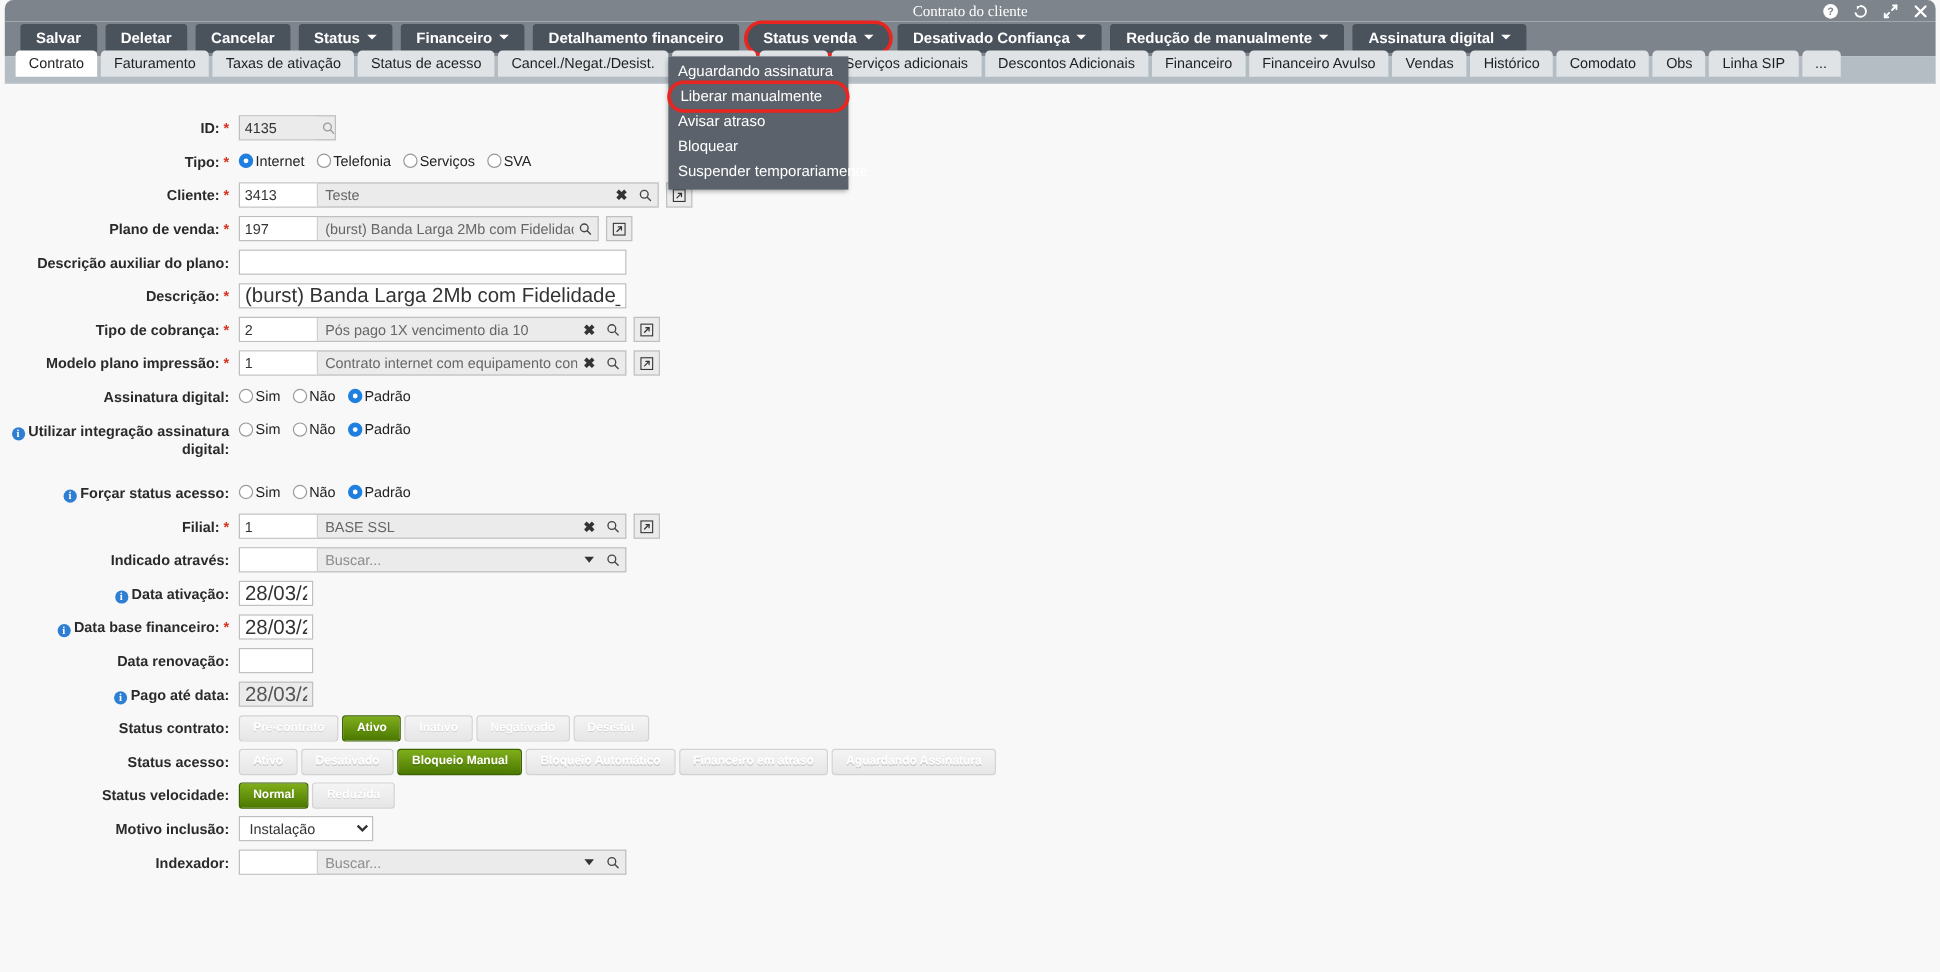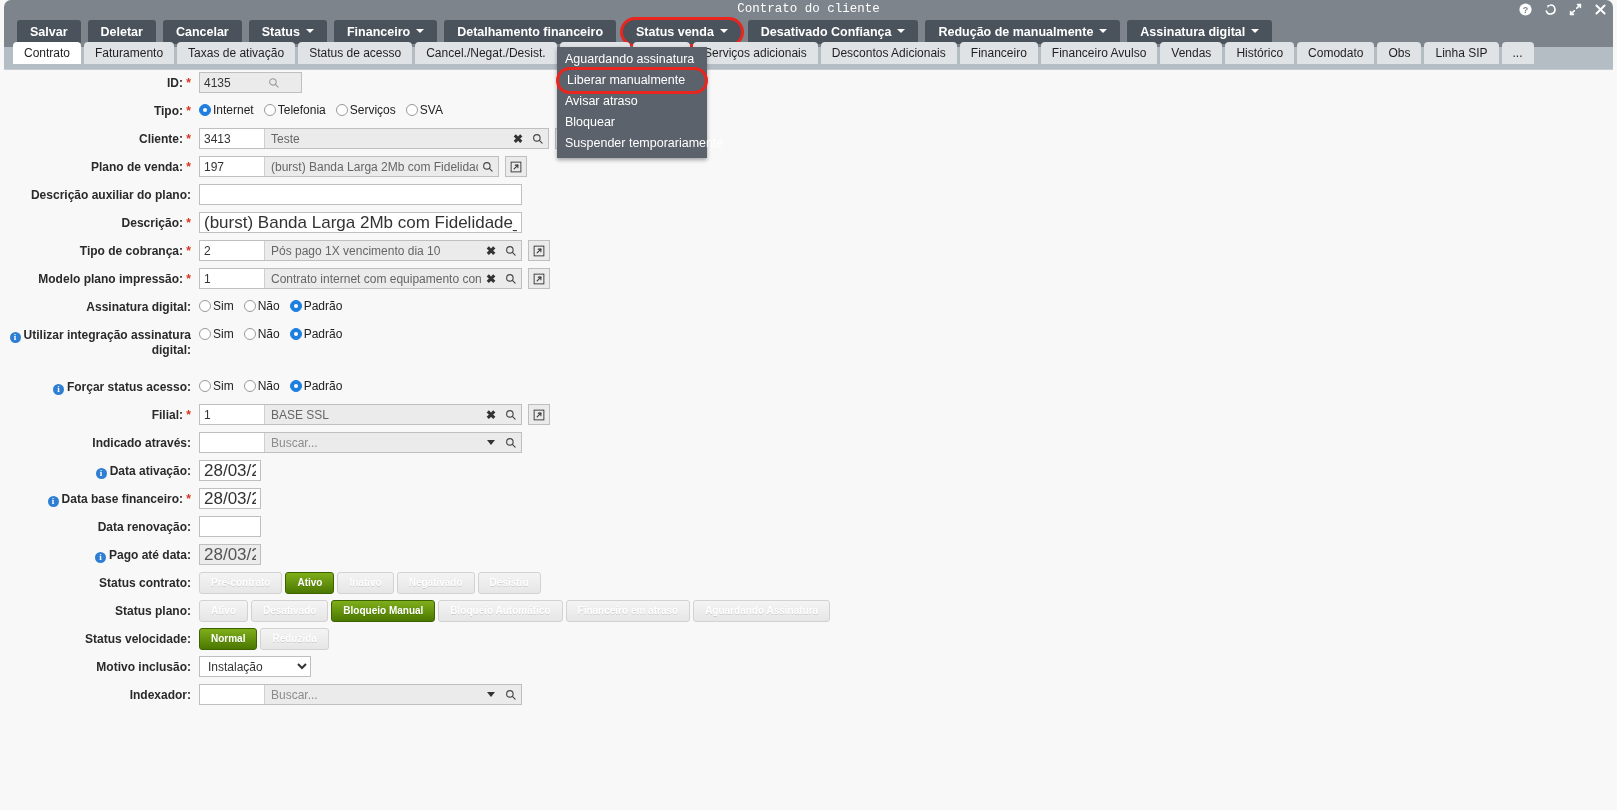--- a/index.html
+++ b/index.html
@@ -30,21 +30,21 @@
     border-top-right-radius: 7px;
     margin: 0 4px;
   }
   .titlebar-title {
     position: absolute;
     left: 0; right: 0;
     top: 2px;
     text-align: center;
     color: #ffffff;
     font-size: 12.5px;
-    font-family: Liberation Mono, monospace;
+    font-family: Liberation Serif, serif;
   }
   .titlebar-icons {
     position: absolute;
     right: 6px;
     top: 0px;
     display: flex;
     align-items: center;
     gap: 11px;
     height: 18px;
   }
@@ -169,21 +169,21 @@
     margin: 0 2px;
   }
 
   
   .content {
     position: relative;
     background: #f8f8f8;
     margin: 0 4px;
     height: 738px;
     box-sizing: border-box;
-    padding-top: 2px;
+    padding-top: 26px;
     border-bottom-left-radius: 7px;
     border-bottom-right-radius: 7px;
     overflow: hidden;
   }
   .row {
     display: flex;
     align-items: flex-start;
     margin-bottom: 6px;
     min-height: 22px;
   }
@@ -458,21 +458,21 @@
       <div class="dd-item">Suspender temporariamente</div>
     </div>
 
   <div class="content">
 
     <div class="row">
       <div class="label">
         <span>ID:</span> <span class="req">*</span>
       </div>
       <div class="field">
-        <div class="combo" style="width:103px; background:#ebebeb;">
+        <div class="combo" style="width:81px; background:#ebebeb;">
           <input class="idbox readonly" style="width: 64px; background: rgb(235, 235, 235); border-right: none;" readonly="" value="4135">
           <span class="ic">
             <svg width="12" height="12" viewBox="0 0 16 16">
                 <circle cx="6.5" cy="6.5" r="4.3" fill="none" stroke="#999" stroke-width="1.4"></circle>
                 <path d="M9.8 9.8 L13.5 13.5" stroke="#999" stroke-width="1.4" stroke-linecap="round"></path>
               </svg>
           </span>
         </div>
       </div>
     </div>
@@ -783,21 +783,21 @@
             <div class="seg on">Ativo</div>
             <div class="seg">Inativo</div>
             <div class="seg">Negativado</div>
             <div class="seg">Desistiu</div>
           </div>
       </div>
     </div>
 
     <div class="row">
       <div class="label">
-        <span>Status plano:</span>
+        <span>Status acesso:</span>
       </div>
       <div class="field">
         <div class="segs" id="segs-status-acesso">
             <div class="seg">Ativo</div>
             <div class="seg">Desativado</div>
             <div class="seg on">Bloqueio Manual</div>
             <div class="seg">Bloqueio Automático</div>
             <div class="seg">Financeiro em atraso</div>
             <div class="seg">Aguardando Assinatura</div>
           </div>

